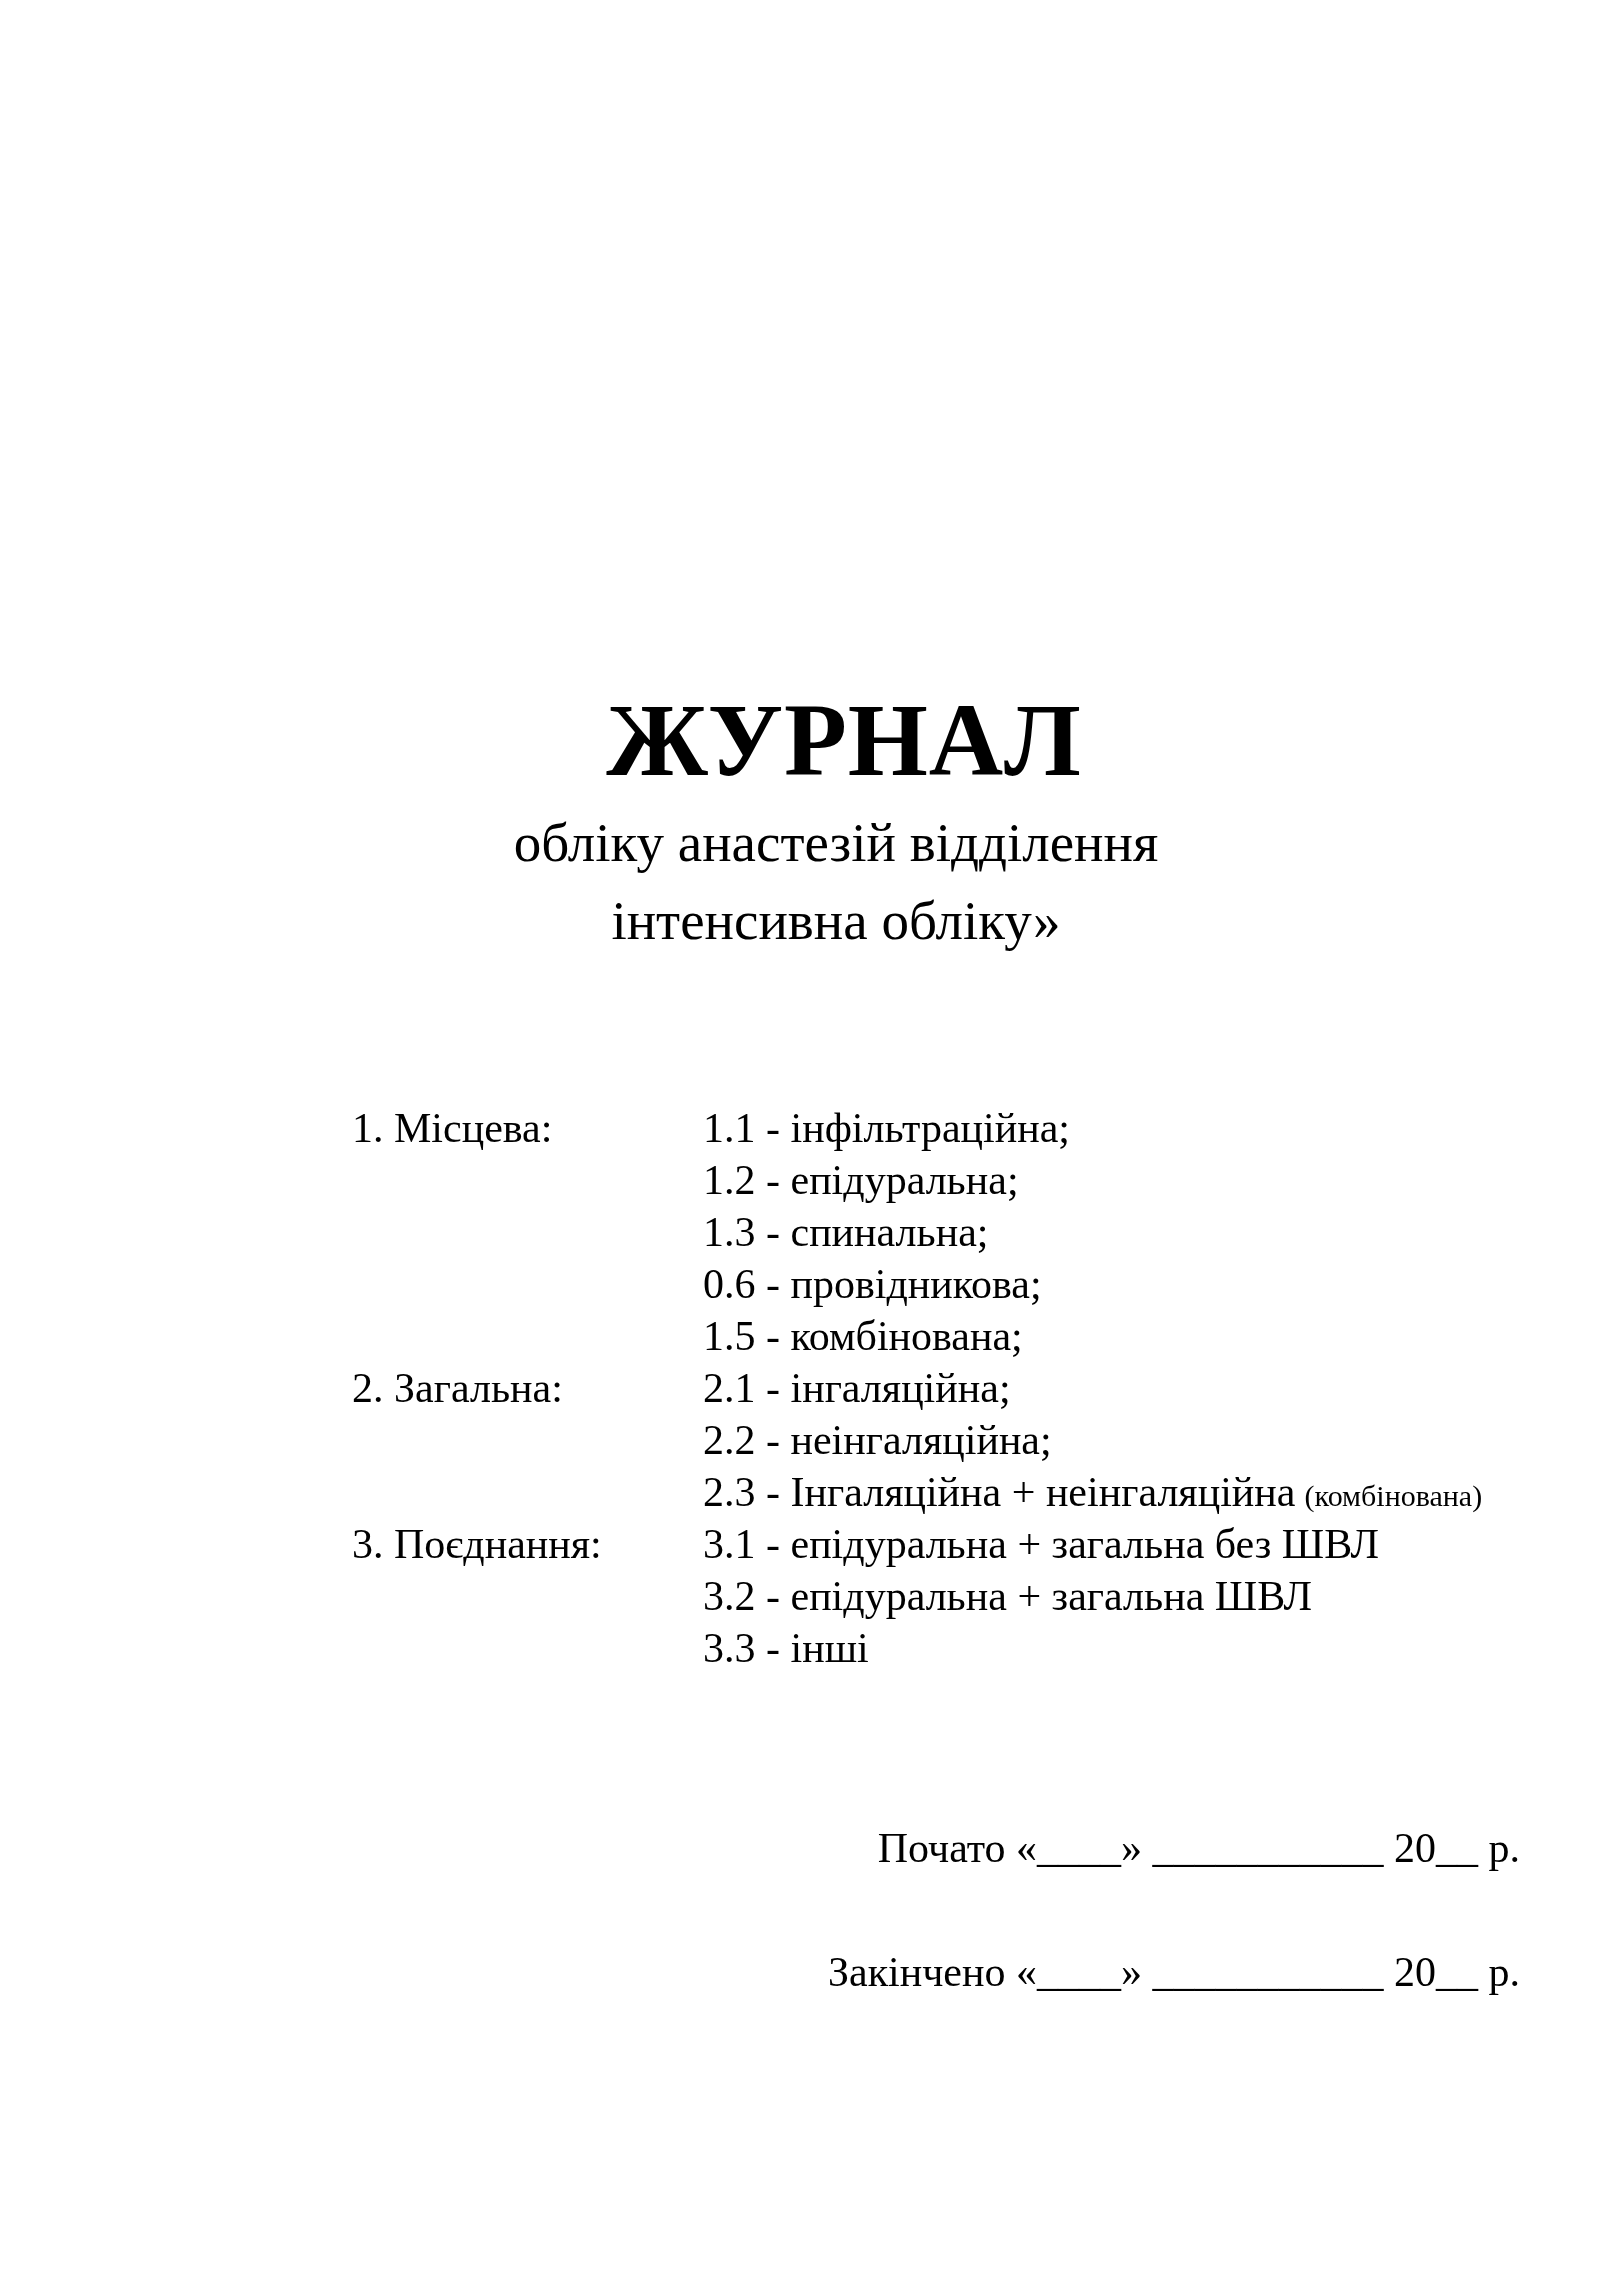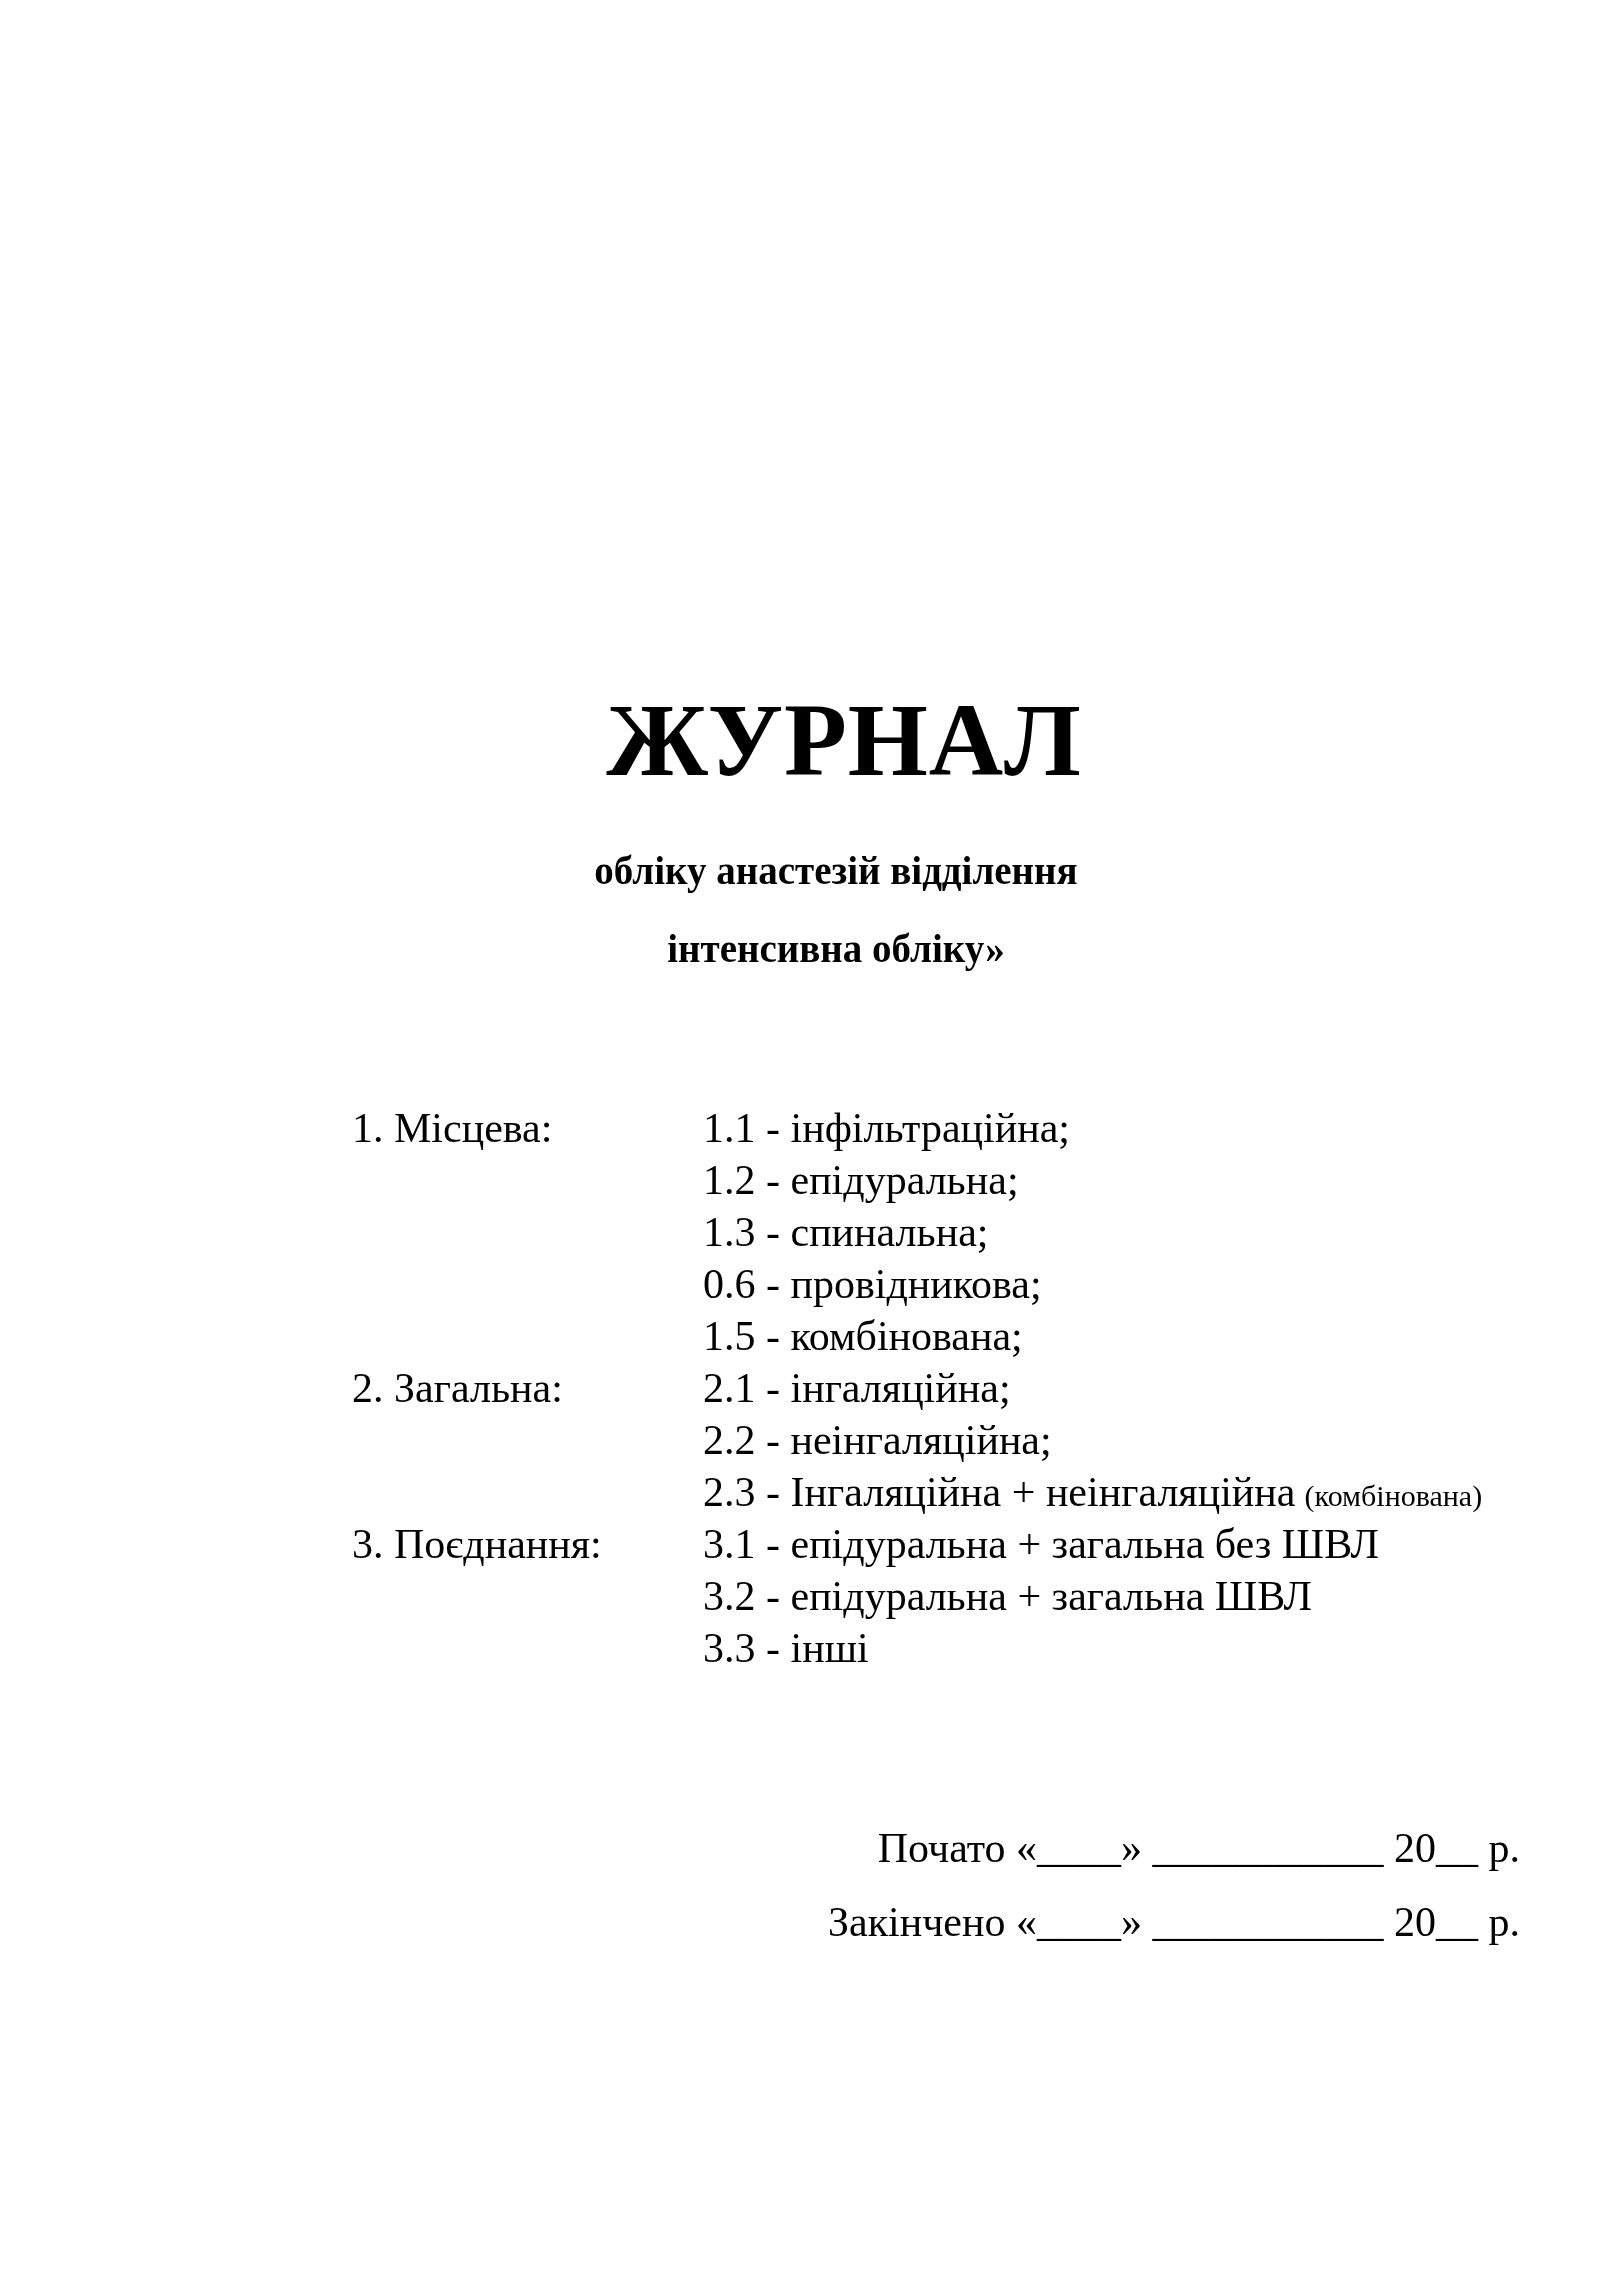--- a/index.html
+++ b/index.html
@@ -32,25 +32,24 @@
     white-space: nowrap;
   }
   .subtitle {
     position: absolute;
     top: 804px;
     left: 0;
     width: 100%;
     padding-left: 48px;
     box-sizing: border-box;
     text-align: center;
-    font-size: 39px;
-    font-weight: bold;
+    font-size: 55px;
+    font-weight: normal;
     line-height: 78px;
     white-space: nowrap;
-    margin-top: 28px;
   }
   .classification {
     position: absolute;
     top: 1104px;
     left: 352px;
     width: 1221px;
     font-size: 42px;
     line-height: 48px;
   }
   .row {
@@ -71,21 +70,21 @@
   }
   .footer-line {
     position: absolute;
     right: 104px;
     text-align: left;
     font-size: 42px;
     line-height: 48px;
     white-space: nowrap;
   }
   .footer-started  { top: 1824px; }
-  .footer-finished { top: 1898px; }
+  .footer-finished { top: 1948px; }
 </style>
 </head>
 <body>
 
 <div class="page">
 
   <h1 class="title">ЖУРНАЛ</h1>
 
   <div class="subtitle">
     <div>обліку анастезій відділення</div>

